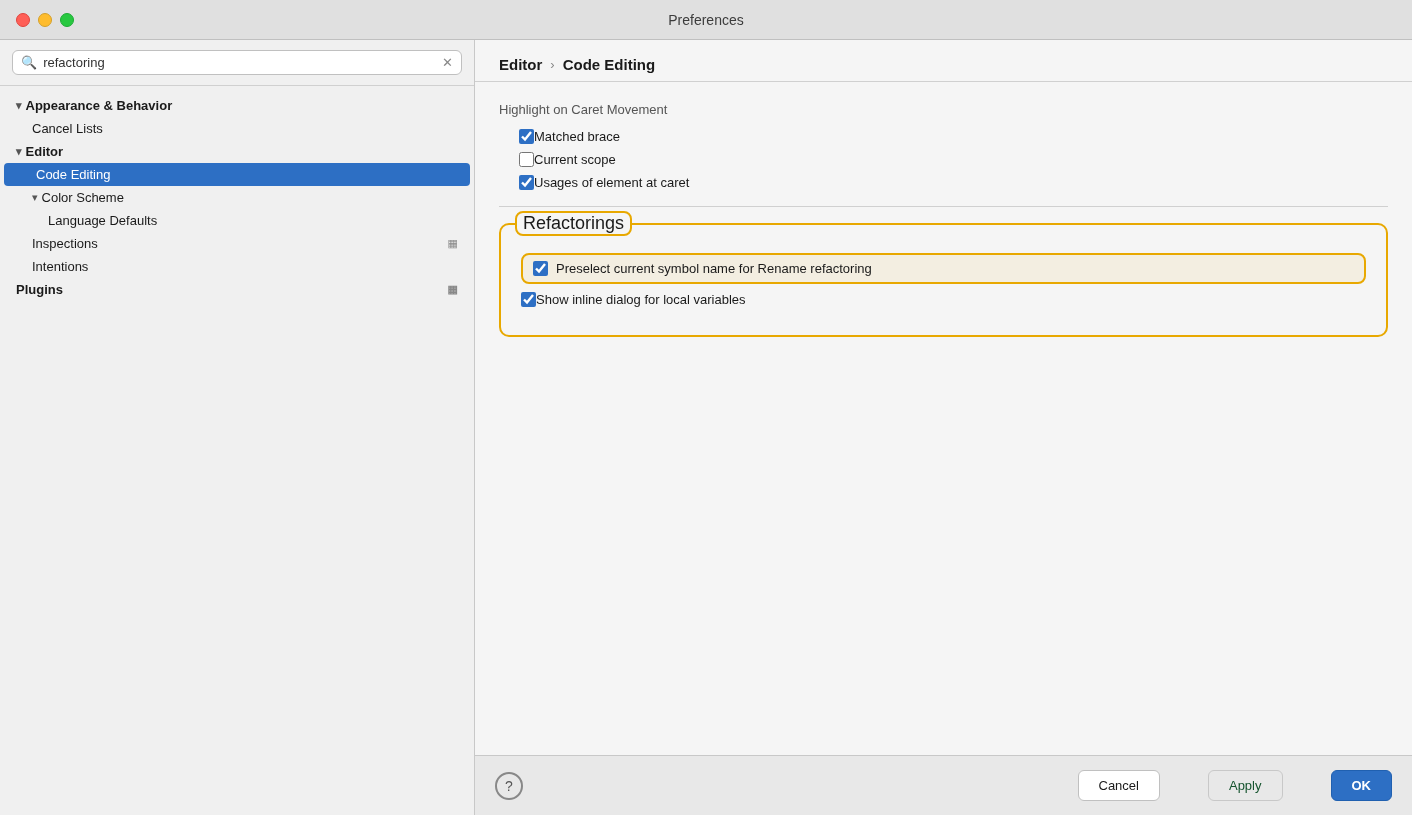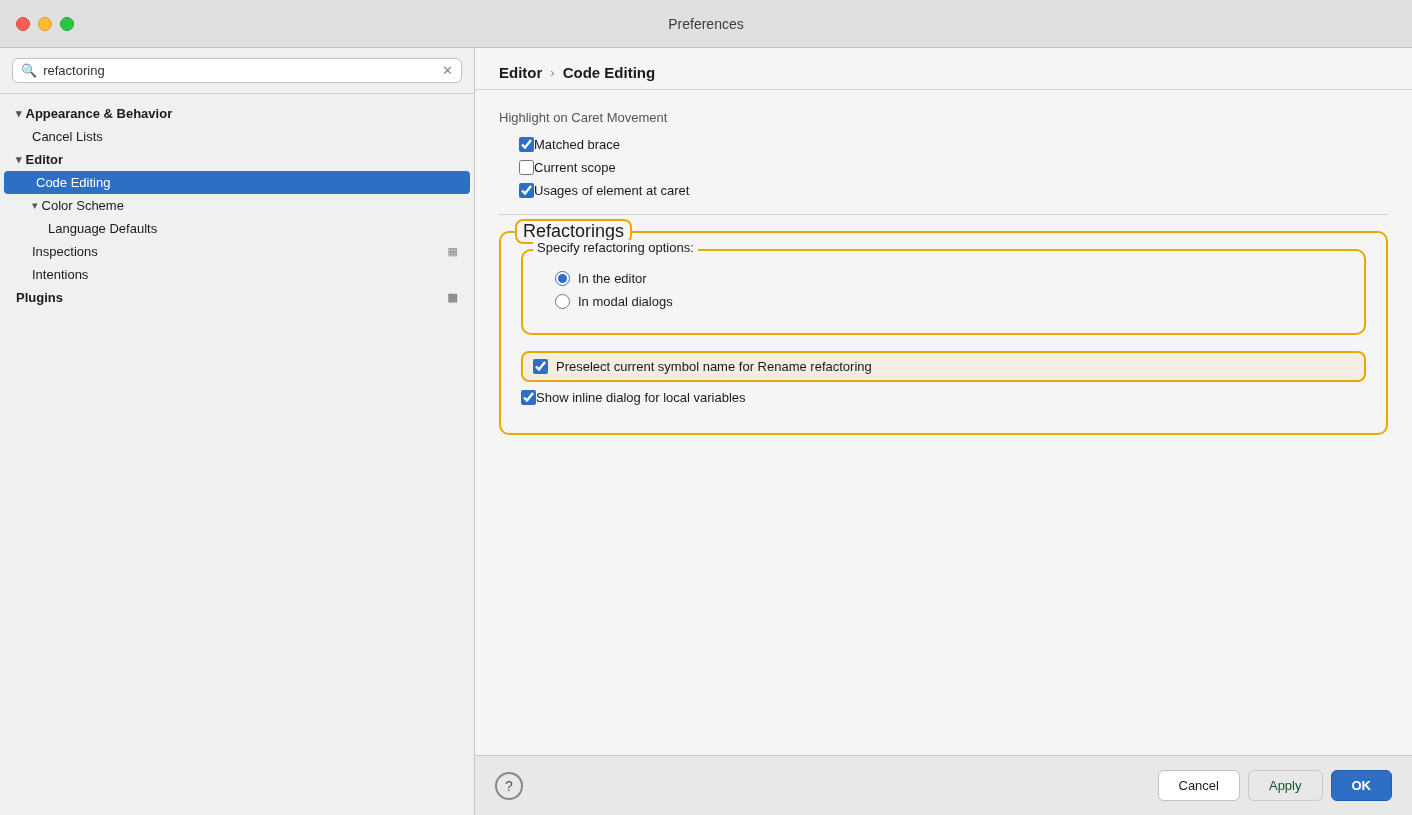--- a/index.html
+++ b/index.html
@@ -9,21 +9,21 @@
       width: 1412px;
       height: 815px;
       overflow: hidden;
       display: flex;
       flex-direction: column;
     }
 
     
     .title-bar {
       background: #e0e0e0;
-      height: 48px;
+      height: 40px;
       display: flex;
       align-items: center;
       justify-content: center;
       border-bottom: 1px solid #c0c0c0;
       position: relative;
       flex-shrink: 0;
     }
     .title-bar-controls {
       position: absolute;
       left: 16px;
@@ -270,20 +270,21 @@
       padding: 0 20px;
       gap: 8px;
     }
 
     .btn {
       padding: 7px 20px;
       border-radius: 6px;
       font-size: 13px;
       cursor: pointer;
       border: 1px solid #c0c0c0;
+      margin-left: 40px;
     }
     .btn-cancel {
       background: white;
       color: #1a1a1a;
     }
     .btn-apply {
       background: #e8e8e8;
       color: #14532d;
       border-color: #c8c8c8;
     }
@@ -408,33 +409,20 @@
       <div class="checkbox-row">
         <input type="checkbox" class="checkbox-input" checked="" style="">
         <label>Usages of element at caret</label>
       </div>
 
       <hr class="divider">
 
       <div class="tab-group">
         <span class="tab-label">Refactorings</span>
 
-        <div class="options-box">
-          <span class="options-box-label">Specify refactoring options:</span>
-
-          <div class="radio-row">
-            <input type="radio" name="refactoring-place" class="radio-input" checked="" style="">
-            <label>In the editor</label>
-          </div>
-
-          <div class="radio-row">
-            <input type="radio" name="refactoring-place" class="radio-input" style="">
-            <label>In modal dialogs</label>
-          </div>
-        </div>
 
         <div class="preselect-row">
           <input type="checkbox" class="checkbox-input" checked="" style="">
           <label>Preselect current symbol name for Rename refactoring</label>
         </div>
 
         <div class="checkbox-row" style="margin-left:0;">
           <input type="checkbox" class="checkbox-input" checked="" style="">
           <label>Show inline dialog for local variables</label>
         </div>

